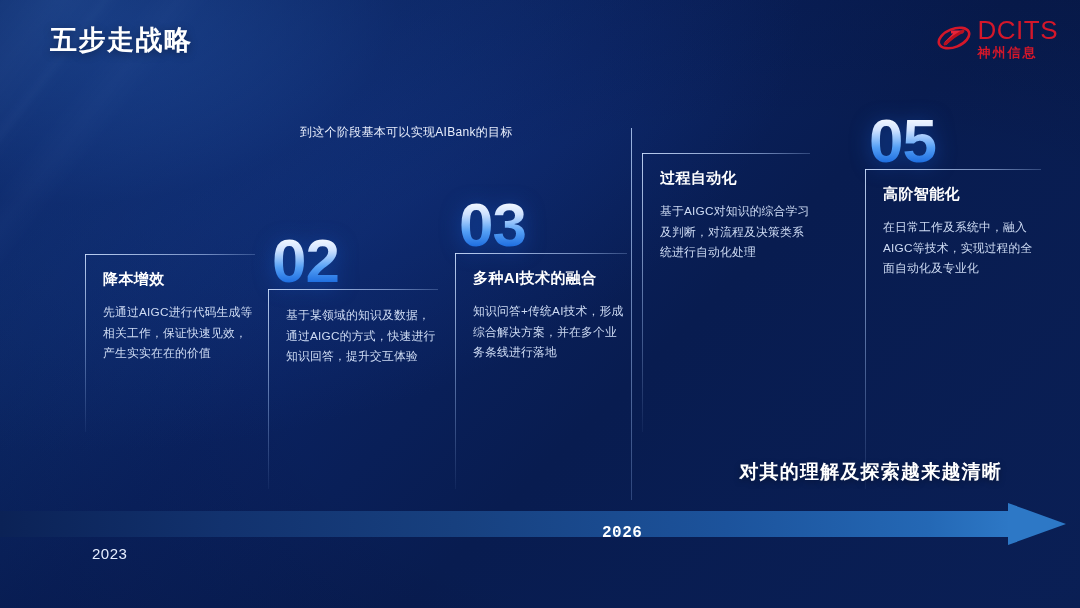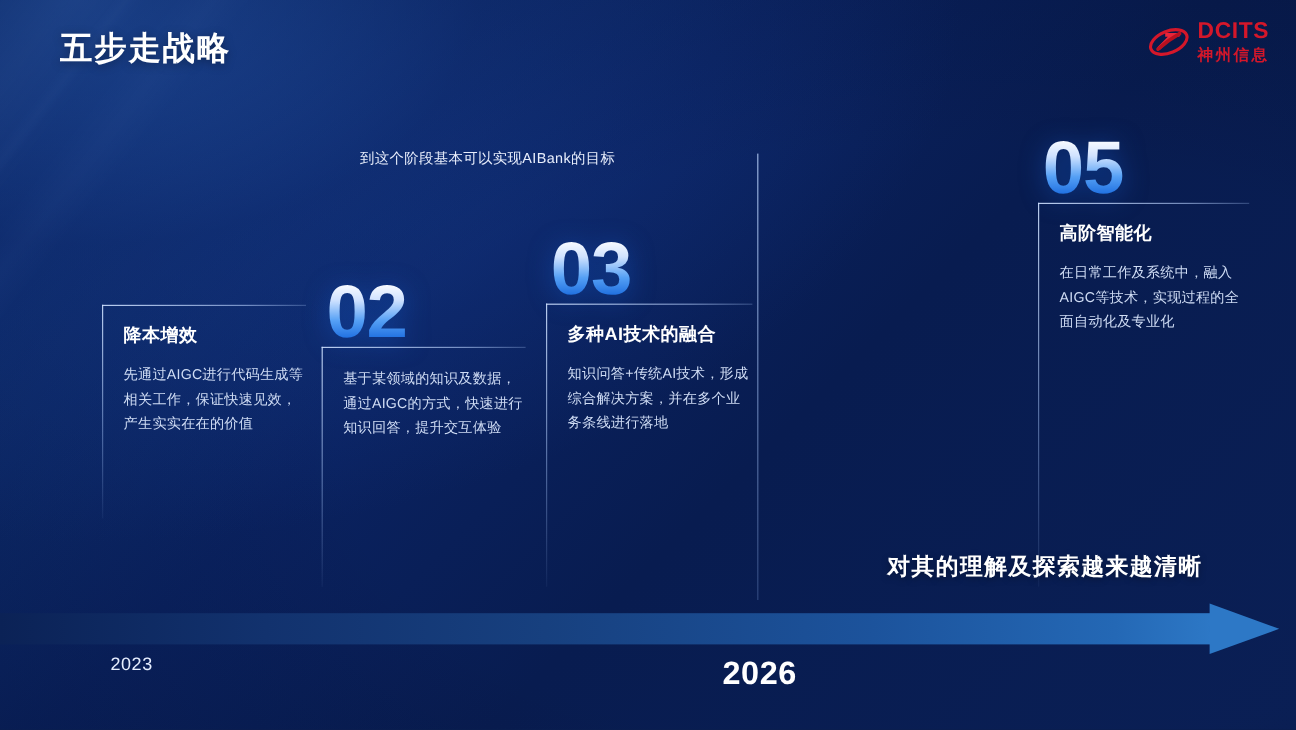--- a/index.html
+++ b/index.html
@@ -37,21 +37,21 @@
   
   .title {
     position:absolute; left:50px; top:22px;
     font-size:27px; font-weight:bold; color:#ffffff;
     letter-spacing:1.5px;
     text-shadow:0 2px 8px rgba(0,0,0,.35);
   }
   .logo { position:absolute; right:22px; top:17px; display:flex; align-items:center; gap:7px; }
   .logo-mark { width:34px; height:30px; }
   .logo-txt { display:flex; flex-direction:column; line-height:1; }
-  .logo-en { font-size:19px; font-weight:bold; color:#d4172a; letter-spacing:.5px; }
+  .logo-en { font-size:26px; font-weight:normal; color:#d4172a; letter-spacing:.5px; }
   .logo-cn { font-size:13px; font-weight:bold; color:#d4172a; letter-spacing:2px; margin-top:3px; }
 
   
   .annotation {
     position:absolute; left:300px; top:124px;
     font-size:12px; color:#e8eefc; font-weight:500;
     letter-spacing:.3px; white-space:nowrap;
   }
   .divider {
     position:absolute; left:631px; top:128px; width:1px; height:372px;
@@ -109,21 +109,21 @@
     background:linear-gradient(90deg,#0b2256 0%,#12326e 22%,#17407f 45%,#1c539c 72%,#2468b5 92%,#2d78c6 100%);
   }
   .arrow-head {
     position:absolute; left:1008px; top:0; width:0; height:0;
     border-top:21px solid transparent;
     border-bottom:21px solid transparent;
     border-left:58px solid #2d78c6;
   }
   .year { position:absolute; color:#ffffff; }
   .y2023 { left:92px; top:545px; font-size:15px; font-weight:500; color:#e6eeff; letter-spacing:.5px; }
-  .y2026 { left:602px; top:546px; font-size:27px; font-weight:bold; letter-spacing:.5px; }
+  .y2026 { left:602px; top:524px; font-size:16px; font-weight:bold; letter-spacing:.5px;font-family:Liberation Mono, monospace; }
 </style>
 </head>
 <body>
 
 <div class="bg"></div>
 <div class="streaks">
   <i class="s1"></i>
     <i class="s2"></i>
     <i class="s3"></i>
     <i class="s4"></i>
@@ -166,20 +166,24 @@
 
 <div class="step st3">
   <div class="num">03</div>
   <div class="card">
     <div class="head">多种AI技术的融合</div>
     <div class="body">知识问答+传统AI技术，形成综合解决方案，并在多个业务条线进行落地</div>
   </div>
 </div>
 
 <div class="step st4">
+  <div class="card">
+    <div class="head">过程自动化</div>
+    <div class="body">基于AIGC对知识的综合学习及判断，对流程及决策类系统进行自动化处理</div>
+  </div>
 </div>
 
 <div class="step st5">
   <div class="num">05</div>
   <div class="card">
     <div class="head">高阶智能化</div>
     <div class="body">在日常工作及系统中，融入AIGC等技术，实现过程的全面自动化及专业化</div>
   </div>
 </div>
 

